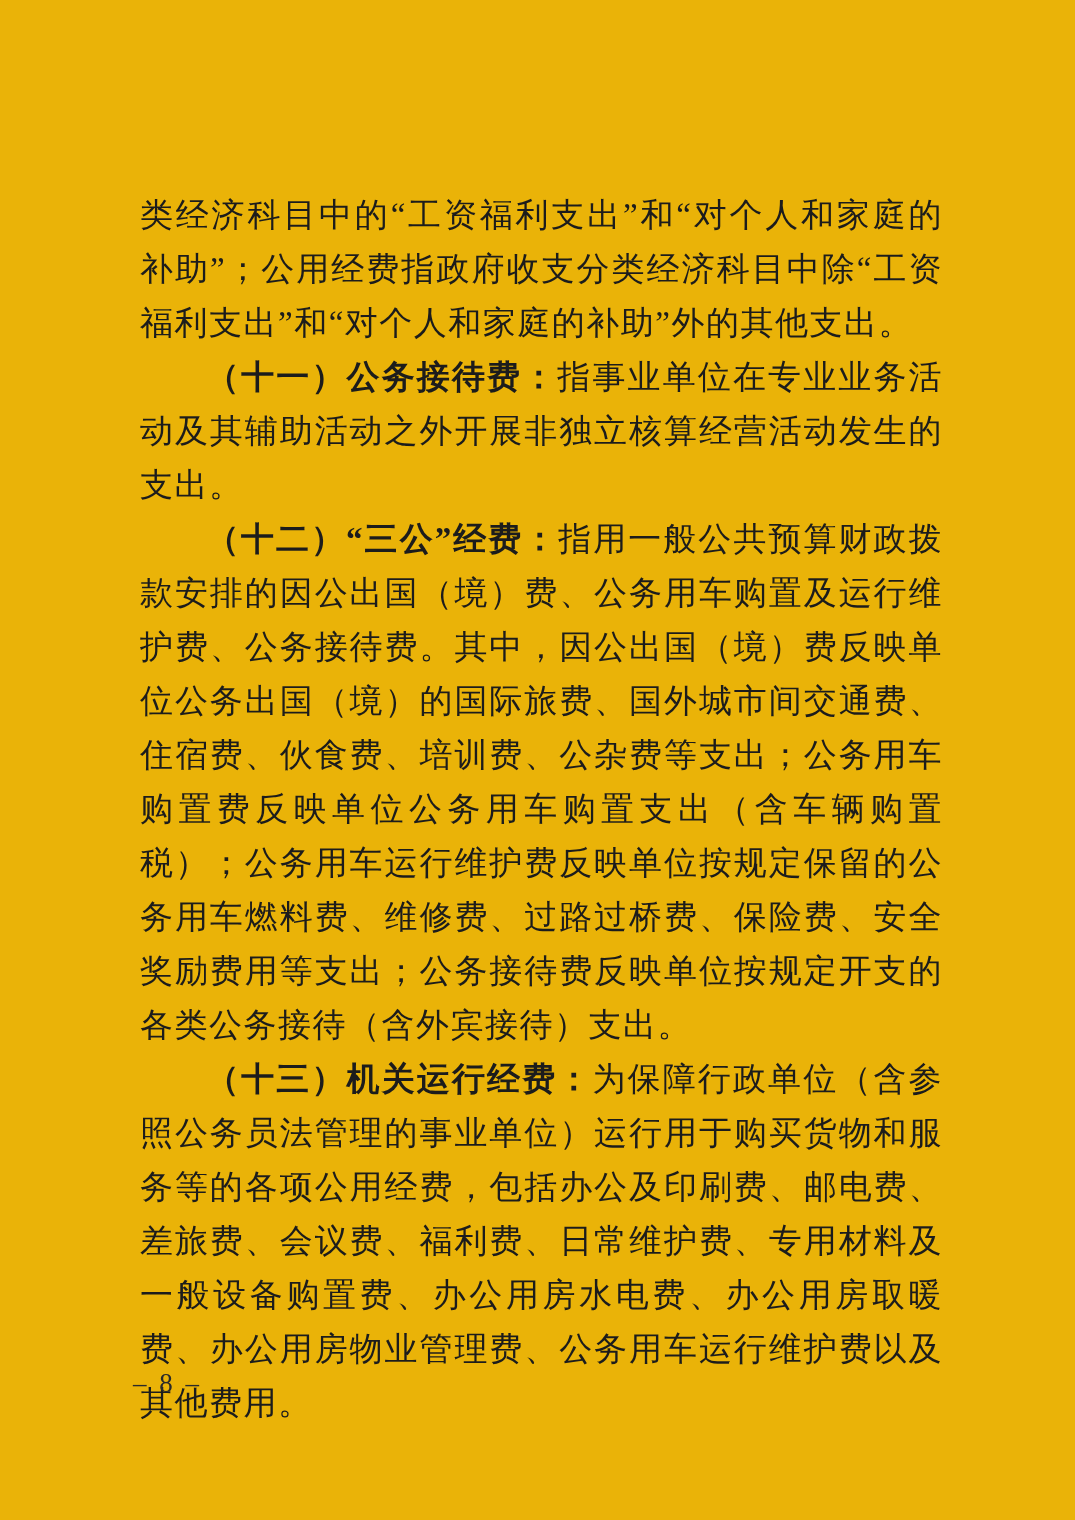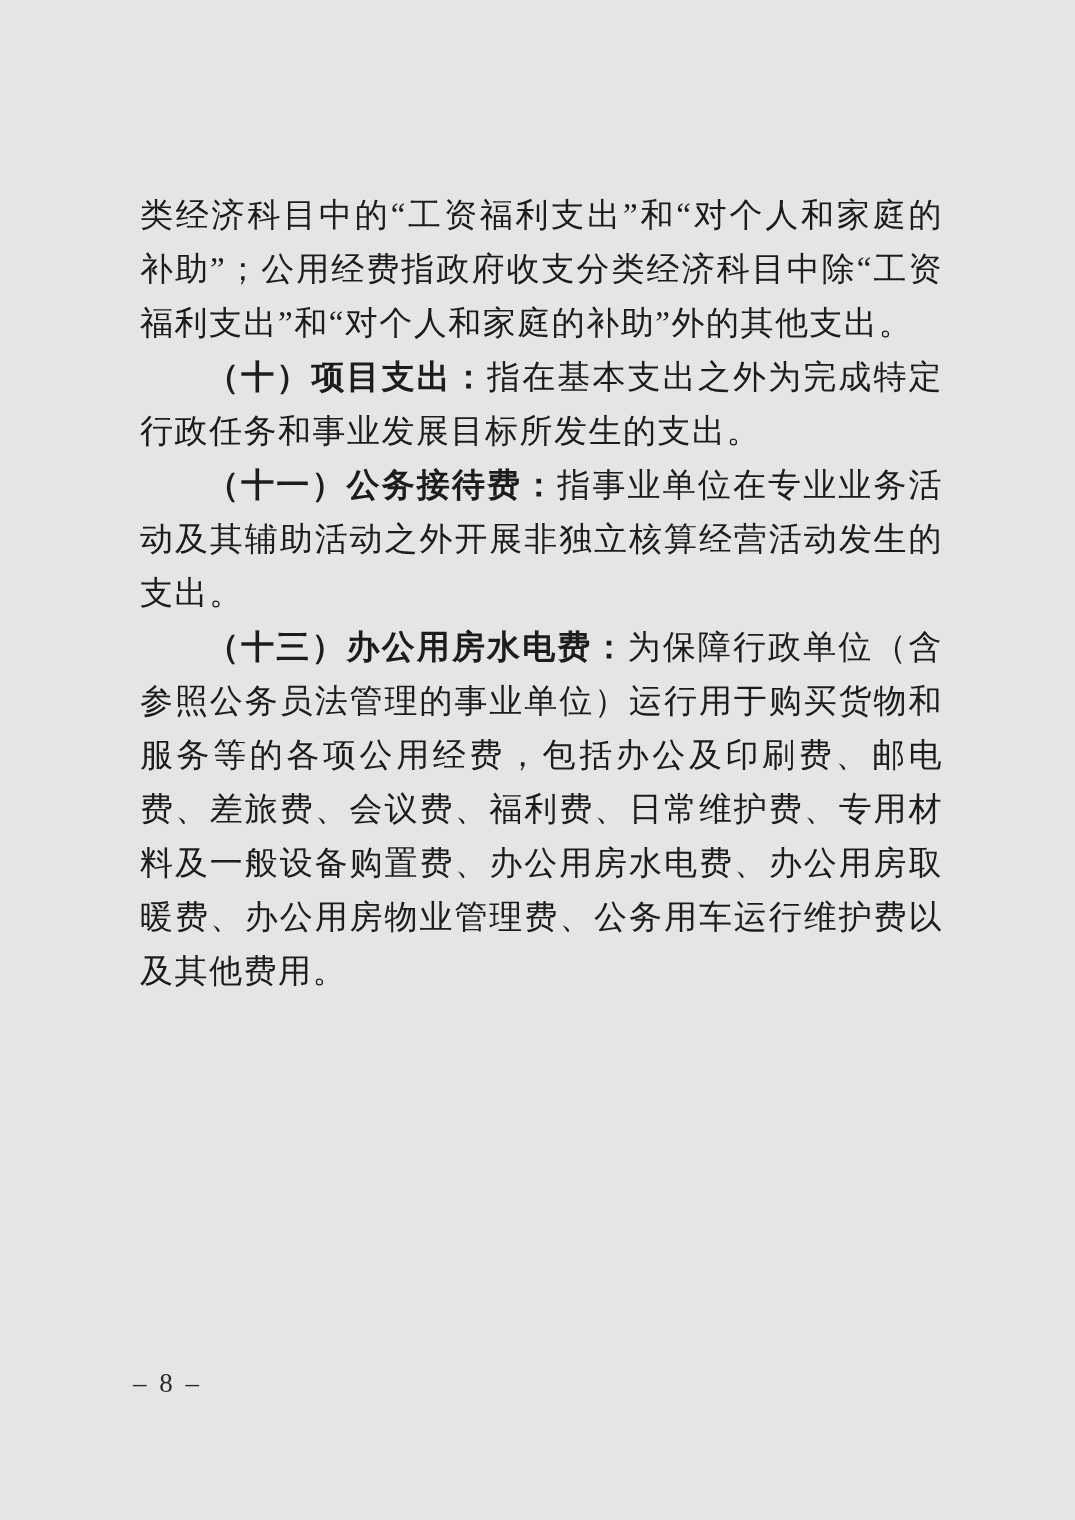--- a/index.html
+++ b/index.html
@@ -4,21 +4,21 @@
 <style>
   html, body {
     margin: 0;
     padding: 0;
     background: #ffffff;
   }
   .page {
     position: relative;
     width: 1075px;
     height: 1520px;
-    background: #e5e5e5;
+    background: #eab308;
     overflow: hidden;
     font-family: "Liberation Serif", "DejaVu Serif", serif;
     color: #1c1c1c;
   }
   .content {
     position: absolute;
     left: 140px;
     top: 188px;
     width: 803px;
   }
@@ -48,24 +48,24 @@
 </style>
 </head>
 <body>
 
 <div class="page">
 
   <div class="content">
 
     <p><span class="lead"></span><span>类经济科目中的“工资福利支出”和“对个人和家庭的补助”；公用经费指政府收支分类经济科目中除“工资福利支出”和“对个人和家庭的补助”外的其他支出。</span></p>
 
-    <p class="indent"><span class="lead">（十）项目支出：</span><span>指在基本支出之外为完成特定行政任务和事业发展目标所发生的支出。</span></p>
 
     <p class="indent"><span class="lead">（十一）公务接待费：</span><span>指事业单位在专业业务活动及其辅助活动之外开展非独立核算经营活动发生的支出。</span></p>
 
+    <p class="indent"><span class="lead">（十二）“三公”经费：</span><span>指用一般公共预算财政拨款安排的因公出国（境）费、公务用车购置及运行维护费、公务接待费。其中，因公出国（境）费反映单位公务出国（境）的国际旅费、国外城市间交通费、住宿费、伙食费、培训费、公杂费等支出；公务用车购置费反映单位公务用车购置支出（含车辆购置税）；公务用车运行维护费反映单位按规定保留的公务用车燃料费、维修费、过路过桥费、保险费、安全奖励费用等支出；公务接待费反映单位按规定开支的各类公务接待（含外宾接待）支出。</span></p>
 
-    <p class="indent"><span class="lead">（十三）办公用房水电费：</span><span>为保障行政单位（含参照公务员法管理的事业单位）运行用于购买货物和服务等的各项公用经费，包括办公及印刷费、邮电费、差旅费、会议费、福利费、日常维护费、专用材料及一般设备购置费、办公用房水电费、办公用房取暖费、办公用房物业管理费、公务用车运行维护费以及其他费用。</span></p>
+    <p class="indent"><span class="lead">（十三）机关运行经费：</span><span>为保障行政单位（含参照公务员法管理的事业单位）运行用于购买货物和服务等的各项公用经费，包括办公及印刷费、邮电费、差旅费、会议费、福利费、日常维护费、专用材料及一般设备购置费、办公用房水电费、办公用房取暖费、办公用房物业管理费、公务用车运行维护费以及其他费用。</span></p>
 
   </div>
 
   <div class="page-number">– 8 –</div>
 
 </div>
 
 </body></html>

